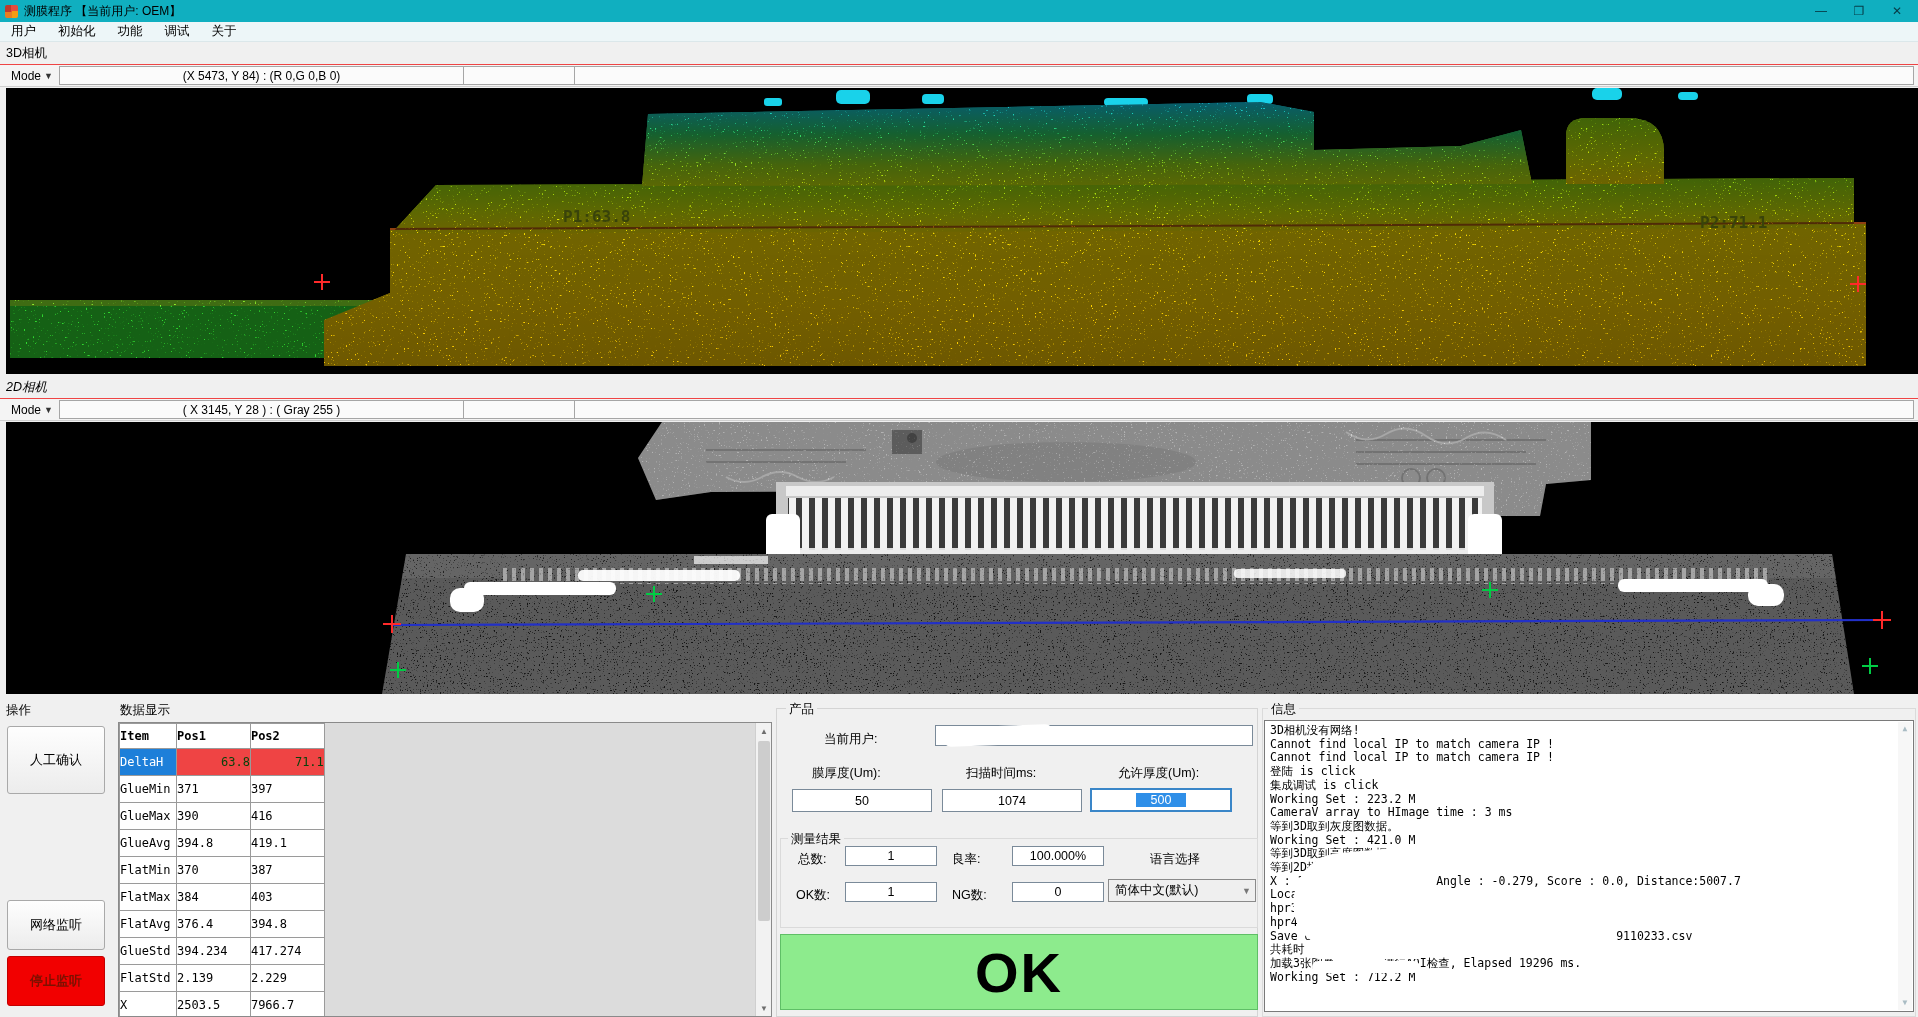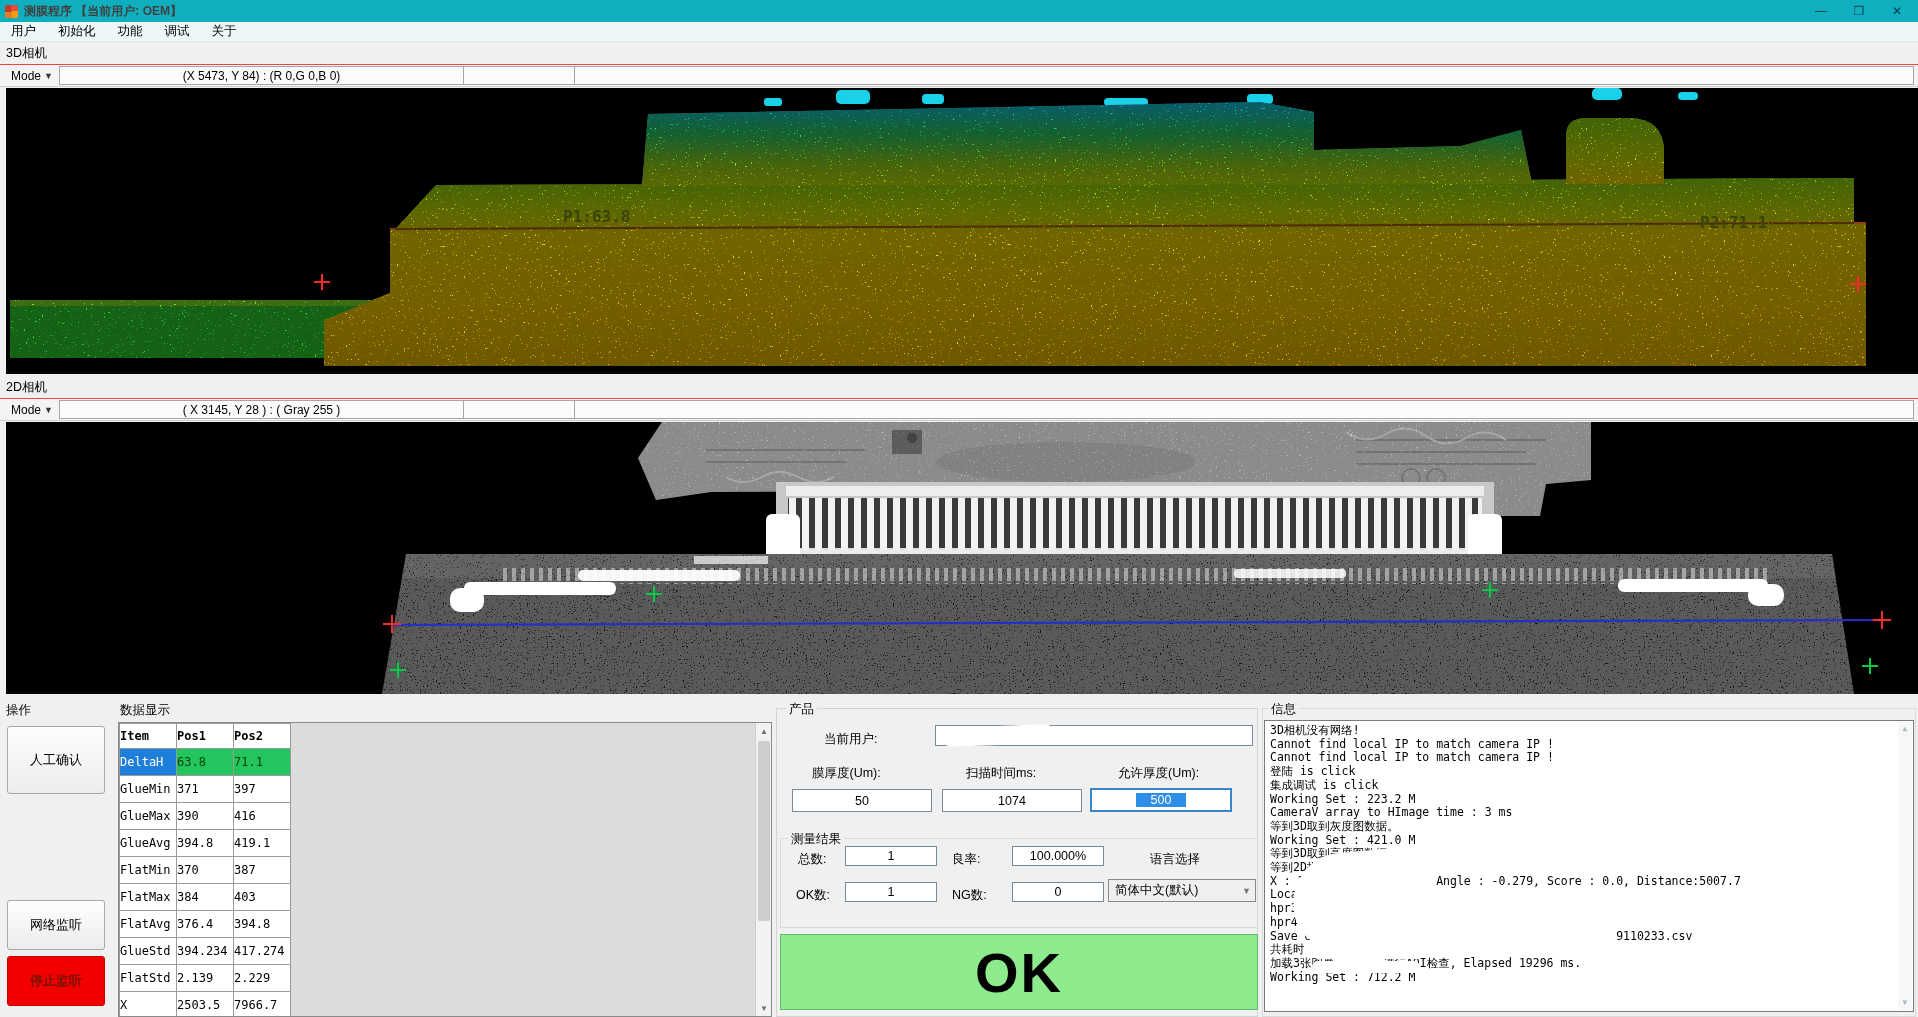--- a/index.html
+++ b/index.html
@@ -4,21 +4,21 @@
 <style>
   *{margin:0;padding:0;box-sizing:border-box;}
   html,body{background:#777;}
   .app{position:relative;width:1918px;height:1017px;background:#f0f0f0;overflow:hidden;
        font-family:"Liberation Sans","DejaVu Sans",sans-serif;color:#000;}
   
   .titlebar{position:absolute;left:0;top:0;width:1918px;height:22px;background:#10afc0;
             display:flex;align-items:center;padding-left:5px;}
   .appicon{width:13px;height:13px;border-radius:2px;margin-right:6px;
            background:conic-gradient(#e74c3c 0 25%,#f39c12 0 50%,#e67e22 0 75%,#c0392b 0);}
-  .title{font-size:12px;font-weight:bold;color:#404040;}
+  .title{font-size:12px;font-weight:normal;color:#000000;}
   .wctrl{position:absolute;right:2px;top:0;height:22px;display:flex;}
   .wbtn{width:38px;height:22px;display:flex;align-items:center;justify-content:center;
         font-size:12px;color:#073a45;cursor:default;}
   
   .menubar{position:absolute;left:0;top:22px;width:1918px;height:20px;background:#edf6f8;
            border-bottom:1px solid #dbe7ea;display:flex;align-items:center;}
   .menu-item{font-size:12.5px;padding:0 11px;height:20px;display:flex;align-items:center;}
   .seclabel{position:absolute;left:6px;font-size:12.5px;}
   
   .modebar{position:absolute;left:0;width:1918px;height:23px;background:#f4f4f4;
@@ -44,21 +44,21 @@
   
   .tablebox{position:absolute;left:118px;top:722px;width:654px;height:295px;
             background:#dcdcdc;border:1px solid #8a8a8a;overflow:hidden;}
   table.grid{border-collapse:collapse;table-layout:fixed;background:#fff;
              font-family:"DejaVu Sans Mono","Liberation Mono",monospace;font-size:12px;}
   table.grid th,table.grid td{border:1px solid #9a9a9a;width:57px;text-align:left;
              padding:0;overflow:hidden;}
   table.grid th{height:25px;font-weight:bold;background:#fff;}
   table.grid td{height:27px;}
   tr.row-delta td:first-child{background:#1d7fd9;color:#fff;}
-  tr.row-delta td:not(:first-child){background:#22c55e;color:#07430b;}
+  tr.row-delta td:not(:first-child){background:#ef4444;color:#07430b;padding-left:44px;}
   .vscroll{position:absolute;top:0;right:0;width:16px;height:100%;background:#f2f2f2;
            border-left:1px solid #cfcfcf;}
   .vscroll .sarr{position:absolute;left:0;width:16px;height:16px;font-size:8px;color:#6e6e6e;
            display:flex;align-items:center;justify-content:center;}
   .vscroll .thumb{position:absolute;left:2px;width:12px;background:#cdcdcd;border-radius:2px;}
   
   .tb{position:absolute;background:#fff;border:1px solid #7a8a99;font-size:12.5px;
       display:flex;align-items:center;justify-content:center;}
   .lbl{position:absolute;font-size:12.5px;white-space:nowrap;}
   .tb-allow{border:2px solid #3a86c8;}
@@ -172,21 +172,21 @@
       </g>
       <text x="557" y="134" font-family="DejaVu Sans Mono, monospace" font-size="16" font-weight="bold" fill="#39430a">P1:63.8</text>
       <text x="1694" y="140" font-family="DejaVu Sans Mono, monospace" font-size="16" font-weight="bold" fill="#39430a">P2:71.1</text>
       <g stroke="#ff2a2a" stroke-width="2">
         <path d="M308,194 H324 M316,186 V202"></path>
         <path d="M1844,196 H1860 M1852,188 V204"></path>
       </g>
     </svg>
   </div>
 
-  <div class="seclabel" style="top:379px;">2D相机</div>
+  <div class="seclabel" style="top:379px;font-style:italic;">2D相机</div>
   <div class="modebar" style="top:398px;">
     <div class="modebtn">
       <span>Mode</span>
       <span class="arr">▼</span>
     </div>
     <div class="seg seg1">( X 3145, Y 28 ) : ( Gray 255 )</div>
     <div class="seg seg2"></div>
     <div class="seg seg3"></div>
   </div>
 

